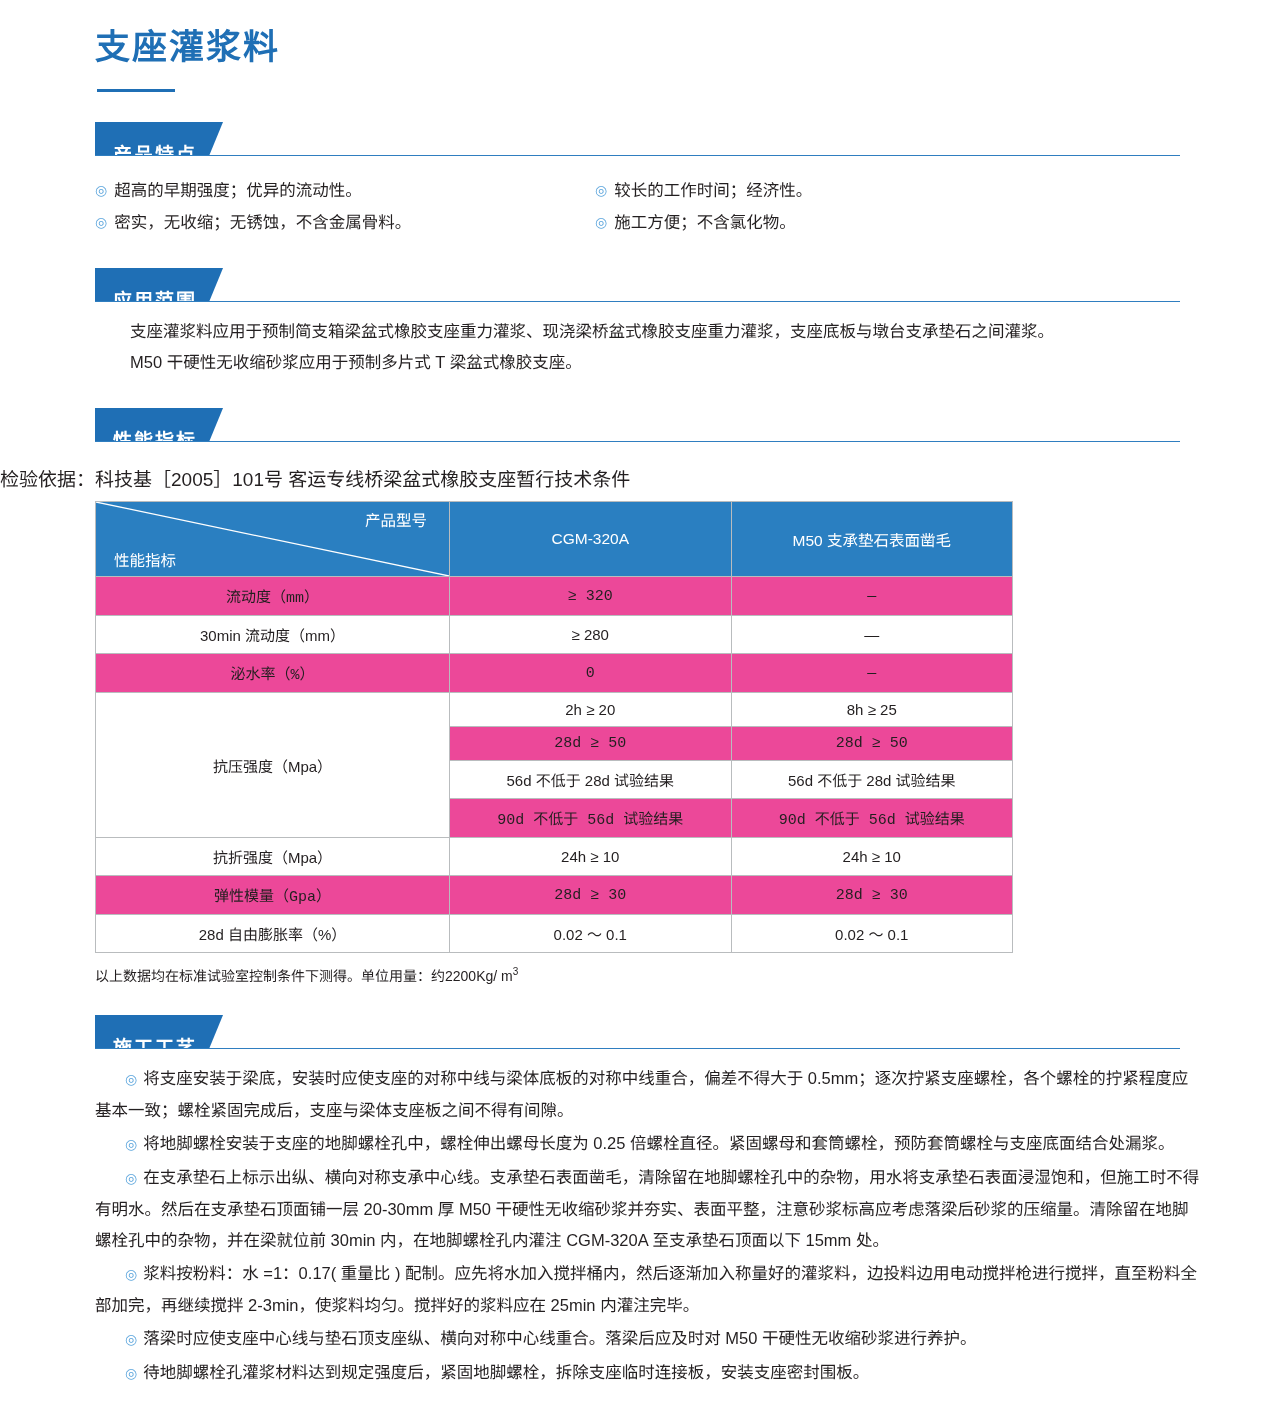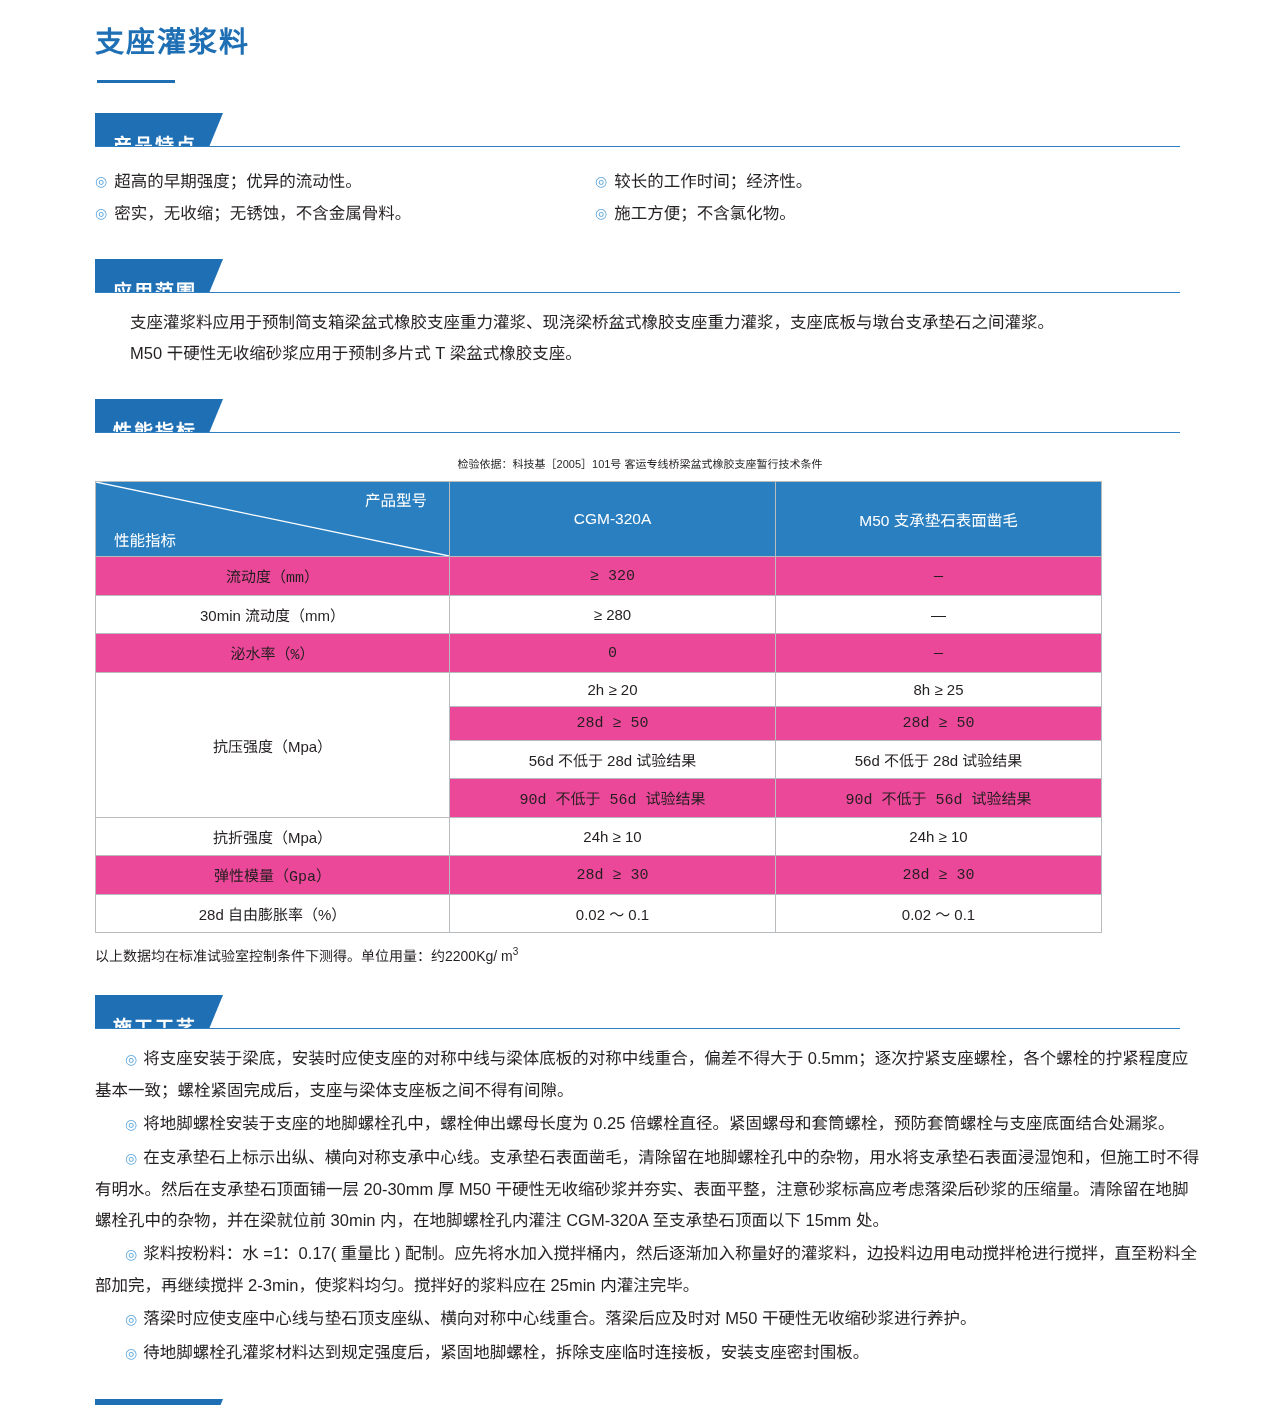--- a/index.html
+++ b/index.html
@@ -18,21 +18,21 @@
     width: 1280px;
     position: relative;
     padding: 0;
     box-sizing: border-box;
   }
 
   
   .doc-title {
     margin: 0;
     padding: 18px 0 0 95px;
-    font-size: 29px;
+    font-size: 35px;
     font-weight: bold;
     color: #1f6fb5;
     letter-spacing: 2px;
   }
   .title-rule {
     margin: 20px 0 0 97px;
     width: 78px;
     height: 3px;
     background: #1f6fb5;
   }
@@ -102,28 +102,28 @@
   }
   .para {
     font-size: 16.5px;
     line-height: 31px;
     color: #231f20;
   }
 
   
   .table-note {
     margin: 22px 0 10px 0;
-    text-align: center;
-    font-size: 11px;
+    text-align: left;
+    font-size: 19px;
     color: #231f20;
   }
   table.perf {
     border-collapse: collapse;
     margin: 0 0 0 95px;
-    width: 1007px;
+    width: 918px;
     font-size: 15px;
     color: #231f20;
   }
   table.perf td, table.perf th {
     border: 1px solid #b9bcbe;
     text-align: center;
     vertical-align: middle;
     padding: 8px 4px;
     font-weight: normal;
   }

